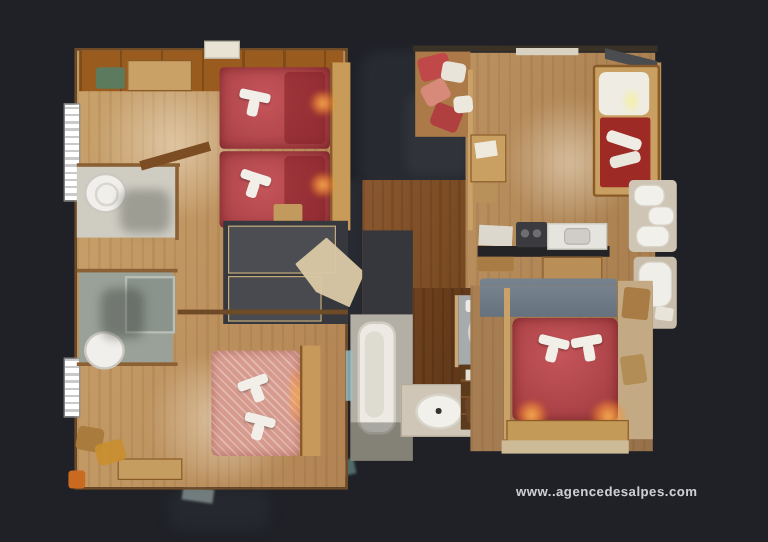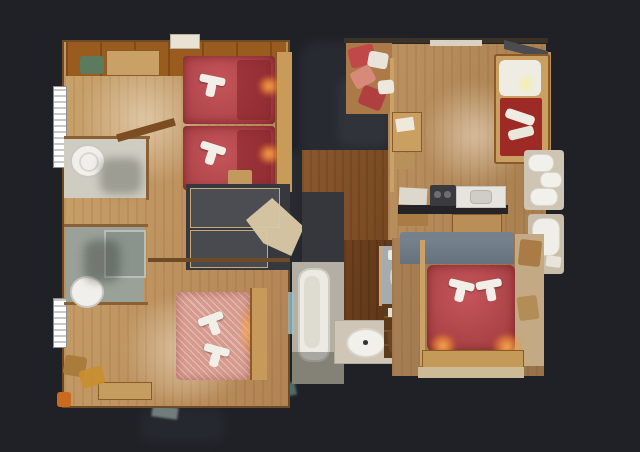--- a/index.html
+++ b/index.html
@@ -189,13 +189,14 @@
     <div class="towel" style="left:477px;top:280px;transform:rotate(-10deg);">
       <div class="tw-bar"></div>
         <div class="tw-stem"></div>
     </div>
     <div class="glow" style="left:430px;top:334px;width:26px;height:24px;"></div>
     <div class="glow" style="left:492px;top:334px;width:30px;height:26px;"></div>
     <div class="abs" style="left:422px;top:350px;width:100px;height:17px;background:#c39a58;border:1px solid #8a5a28;"></div>
     <div class="abs" style="left:418px;top:367px;width:106px;height:11px;background:#cdbb97;"></div>
   </div>
 
+  <div id="watermark">www..agencedesalpes.com</div>
 </div>
 
 </body></html>

